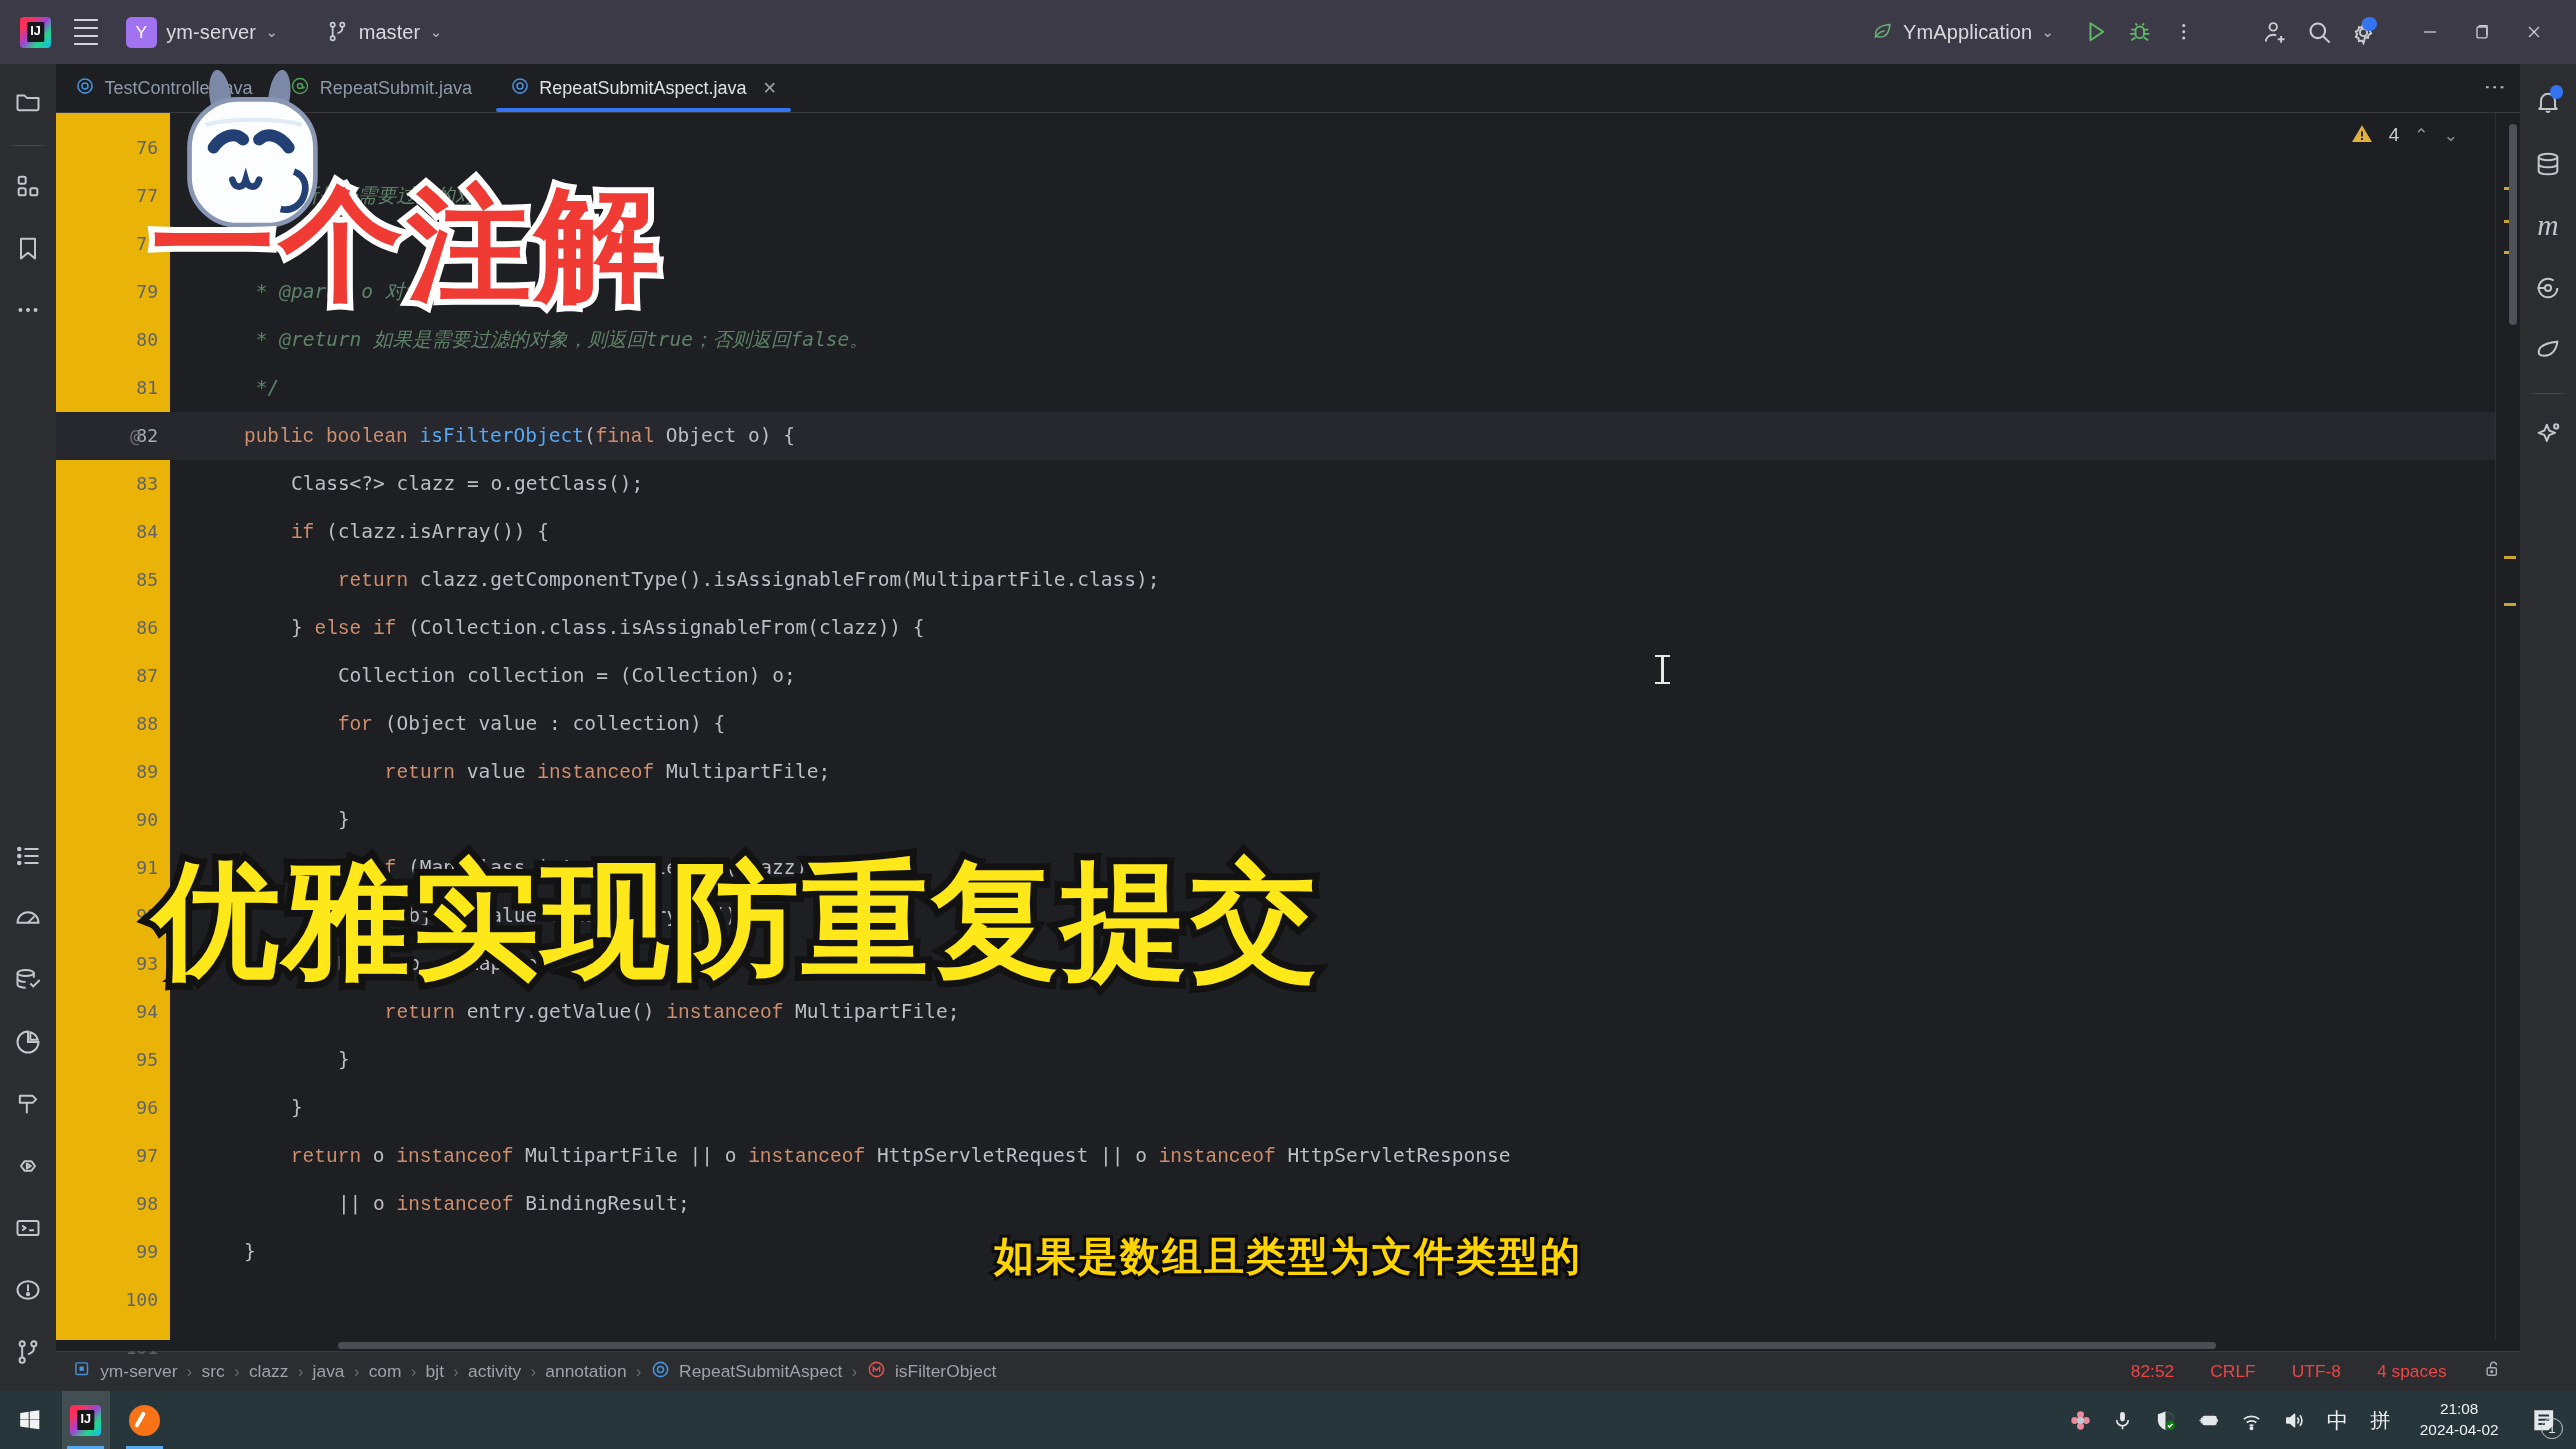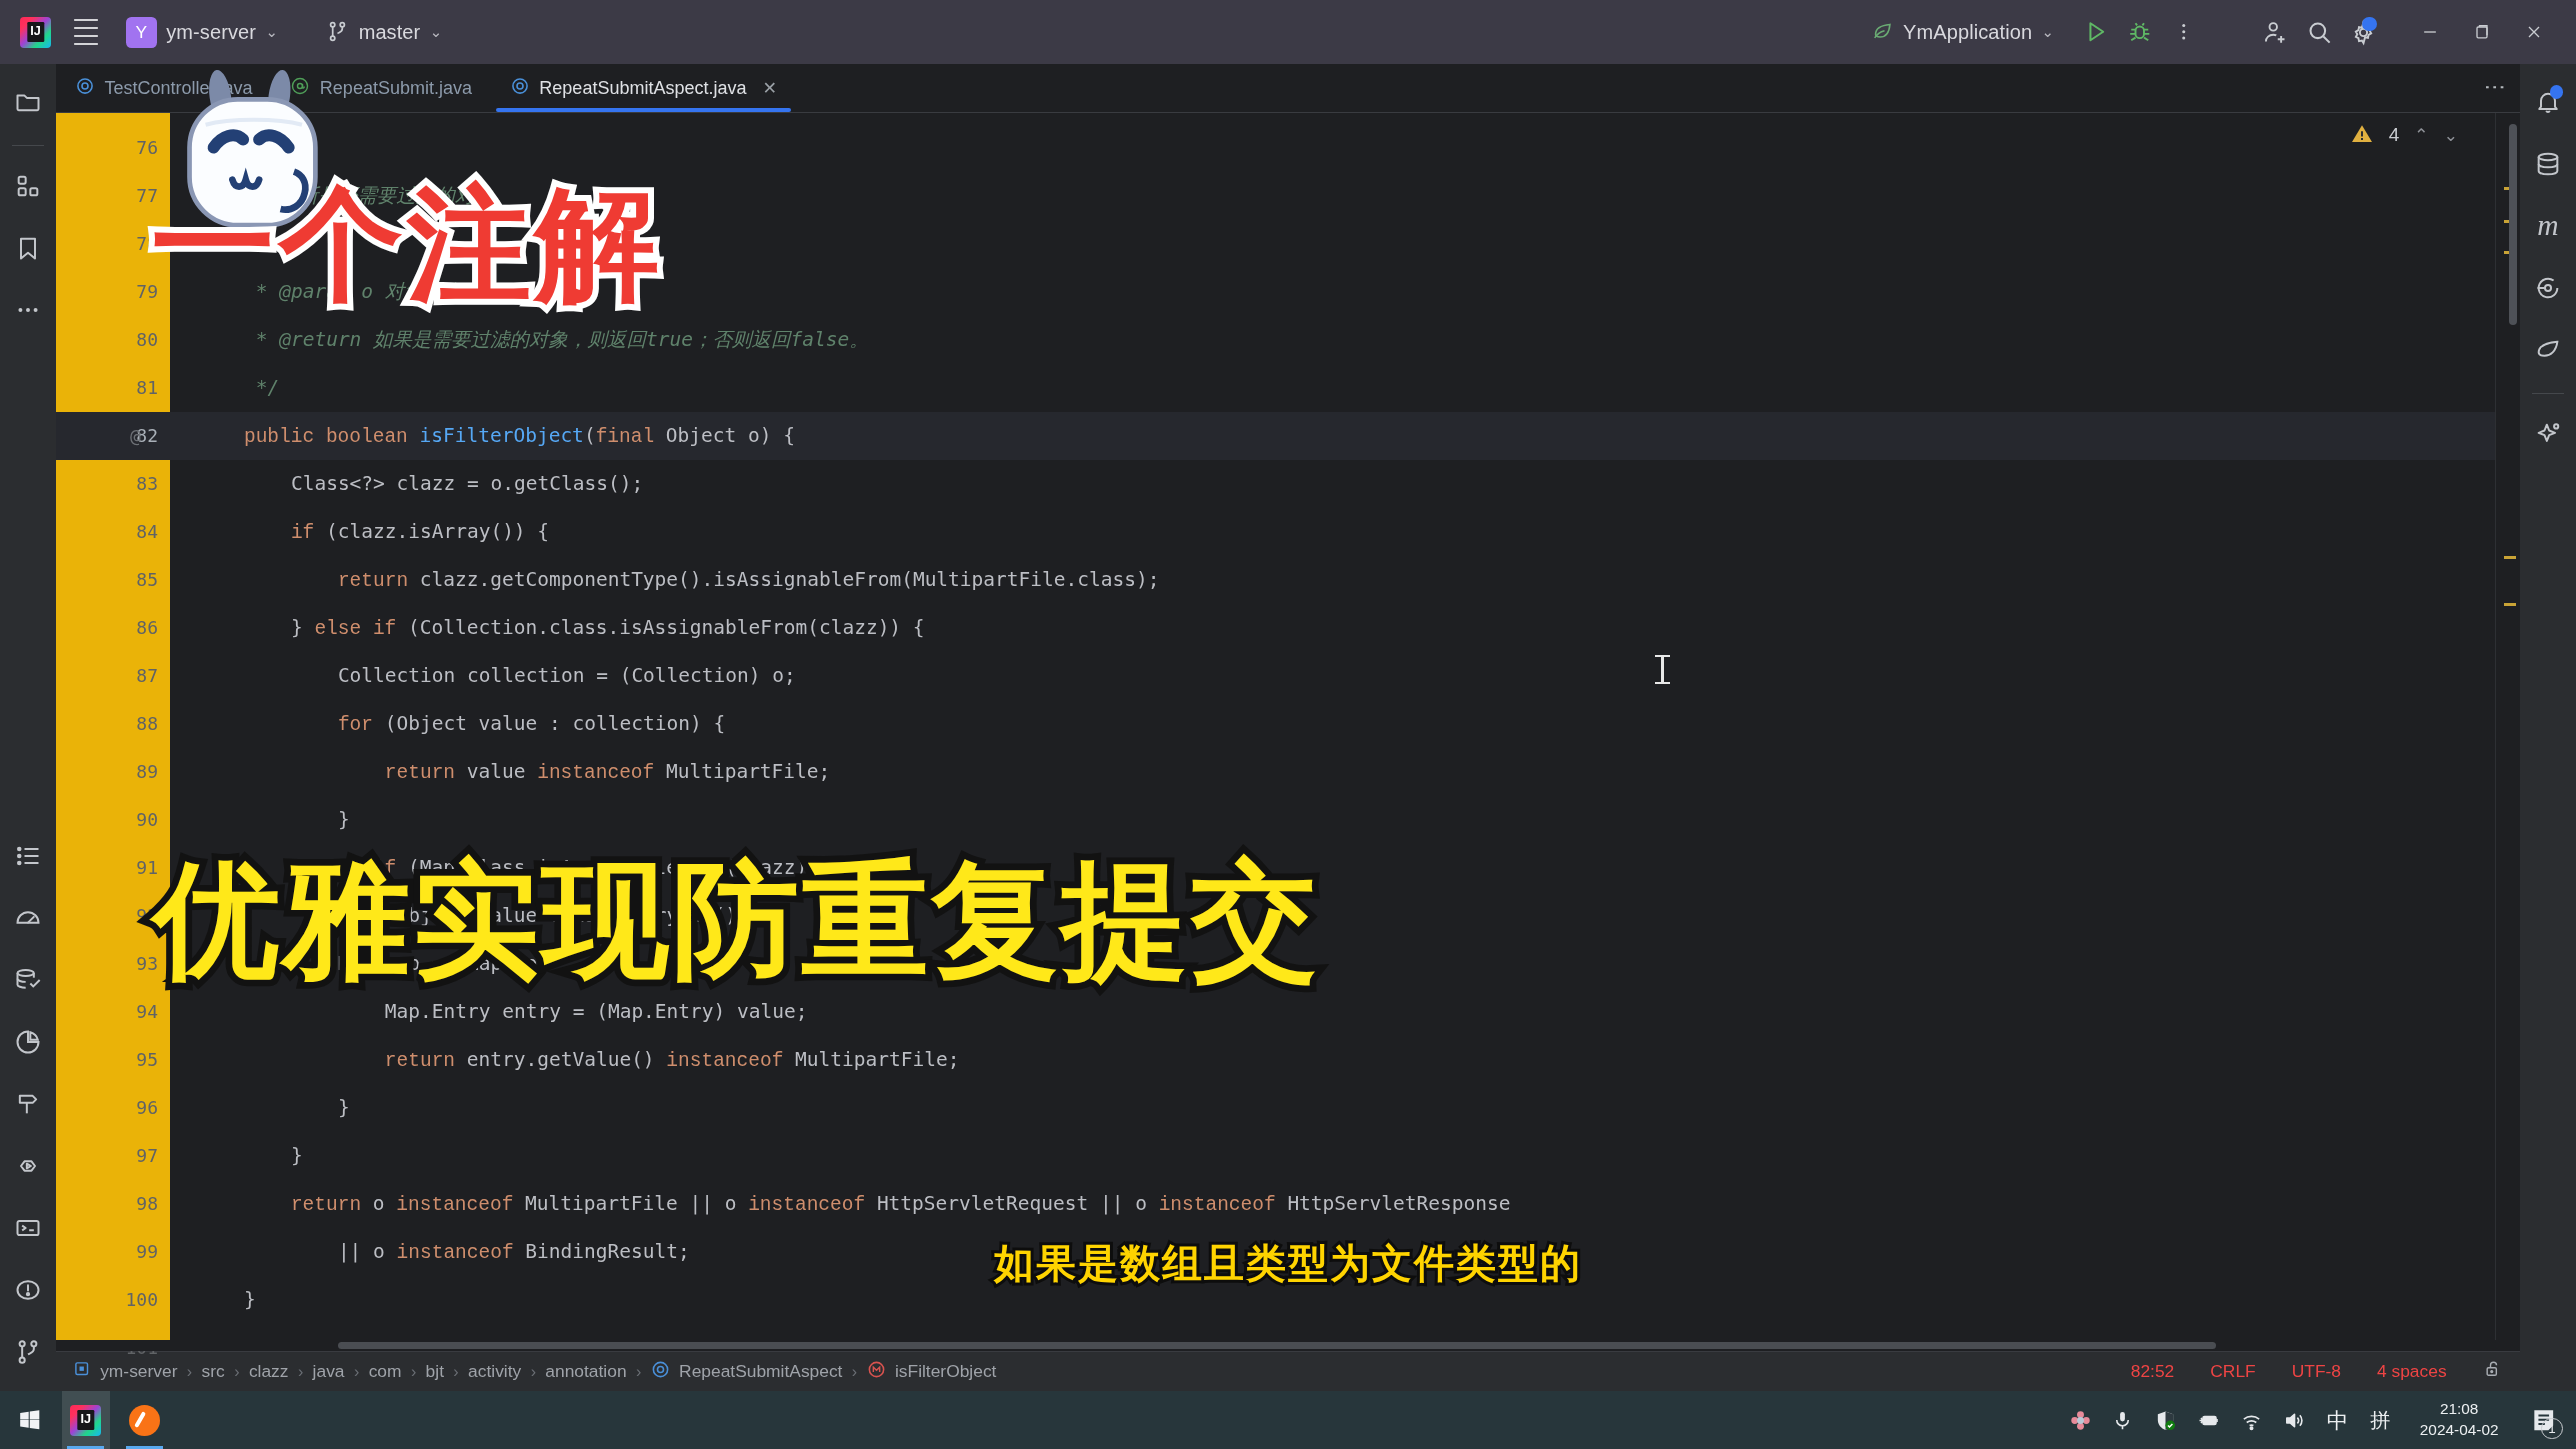--- a/index.html
+++ b/index.html
@@ -222,21 +222,21 @@
   .title-yellow {
     left: 153px; top: 857px; z-index: 22;
     font-family:"DejaVu Sans", sans-serif; font-weight: 700;
     font-size: 127px; color:#ffe819; letter-spacing: 2.7px; line-height: 1;
     -webkit-text-stroke: 13.4px #121212; paint-order: stroke fill;
   }
   .subtitle {
     left: 0; right: 0; top: 1229px; z-index: 22; text-align:center;
     font-family:"DejaVu Sans", sans-serif; font-weight: 700;
     font-size: 40px; color:#ffd400; letter-spacing: 2px;
-    -webkit-text-stroke: 6px #0d0d0d; paint-order: stroke fill; margin-top: 7px;
+    -webkit-text-stroke: 6px #0d0d0d; paint-order: stroke fill;
   }
 </style>
 </head>
 <body>
 
 <div class="app">
 
   <div class="titlebar">
     <div class="tb-left">
       <div class="ij-logo"></div>
@@ -507,21 +507,20 @@
             <div class="cline"><span class="pl">        </span><span class="kw">if </span><span class="pl">(clazz.isArray()) {</span></div>
             <div class="cline"><span class="pl">            </span><span class="kw">return </span><span class="pl">clazz.getComponentType().isAssignableFrom(MultipartFile.class);</span></div>
             <div class="cline"><span class="pl">        } </span><span class="kw">else if </span><span class="pl">(Collection.class.isAssignableFrom(clazz)) {</span></div>
             <div class="cline"><span class="pl">            Collection collection = (Collection) o;</span></div>
             <div class="cline"><span class="pl">            </span><span class="kw">for </span><span class="pl">(Object value : collection) {</span></div>
             <div class="cline"><span class="pl">                </span><span class="kw">return </span><span class="pl">value </span><span class="kw">instanceof </span><span class="pl">MultipartFile;</span></div>
             <div class="cline"><span class="pl">            }</span></div>
             <div class="cline"><span class="pl">        } </span><span class="kw">else if </span><span class="pl">(Map.class.isAssignableFrom(clazz)) {</span></div>
             <div class="cline"><span class="pl">            </span><span class="kw">for </span><span class="pl">(Object value : map.entrySet()) {</span></div>
             <div class="cline"><span class="pl">            Map map = (Map) o;</span></div>
-            <div class="cline"><span class="pl">                Map.Entry entry = (Map.Entry) value;</span></div>
             <div class="cline"><span class="pl">                </span><span class="kw">return </span><span class="pl">entry.getValue() </span><span class="kw">instanceof </span><span class="pl">MultipartFile;</span></div>
             <div class="cline"><span class="pl">            }</span></div>
             <div class="cline"><span class="pl">        }</span></div>
             <div class="cline"><span class="pl">        </span><span class="kw">return </span><span class="pl">o </span><span class="kw">instanceof </span><span class="pl">MultipartFile || </span><span class="pl">o </span><span class="kw">instanceof </span><span class="pl">HttpServletRequest || </span><span class="pl">o </span><span class="kw">instanceof </span><span class="pl">HttpServletResponse</span></div>
             <div class="cline"><span class="pl">            || o </span><span class="kw">instanceof </span><span class="pl">BindingResult;</span></div>
             <div class="cline"><span class="pl">    }</span></div>
             <div class="cline"><span class="pl"></span></div>
           </div>
 
         <div class="inspect-widget">

